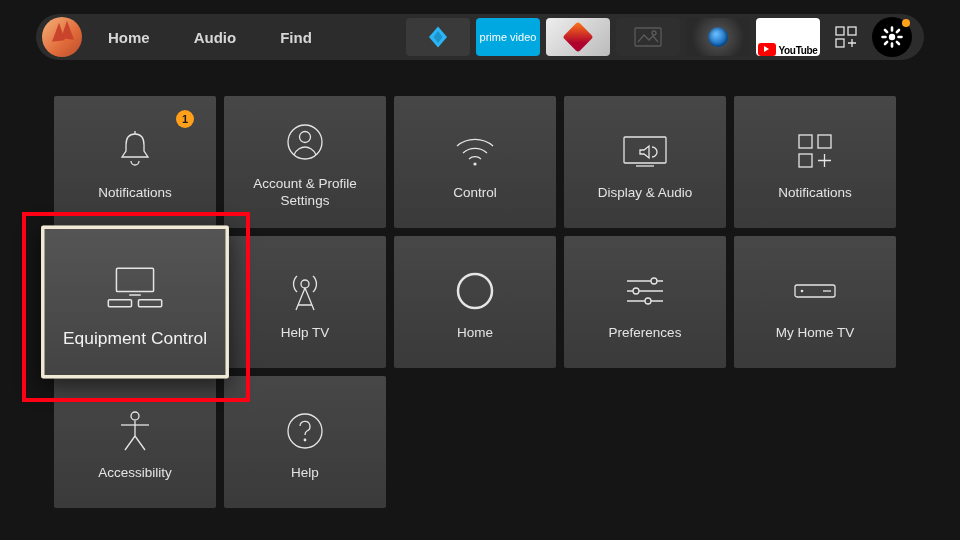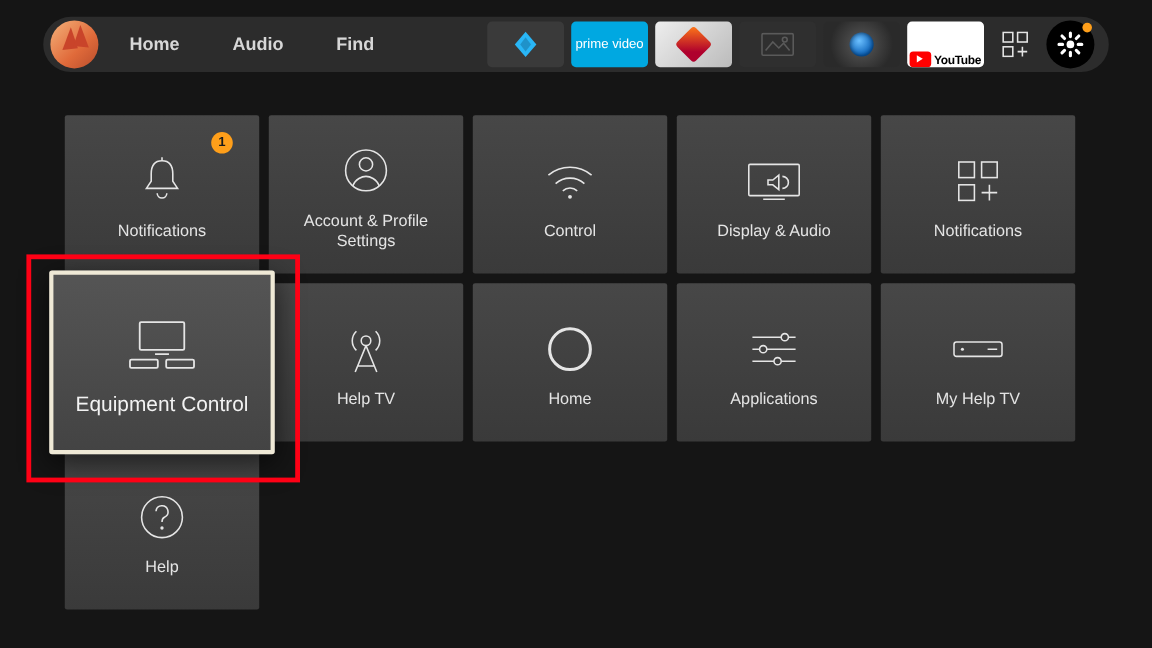--- a/index.html
+++ b/index.html
@@ -196,34 +196,45 @@
     <div class="icon-slot">
         <svg width="42" height="32" viewBox="0 0 42 32">
           <line x1="3" y1="6" x2="39" y2="6"></line>
           <circle cx="30" cy="6" r="3" fill="#3f3f3f"></circle>
           <line x1="3" y1="16" x2="39" y2="16"></line>
           <circle cx="12" cy="16" r="3" fill="#3f3f3f"></circle>
           <line x1="3" y1="26" x2="39" y2="26"></line>
           <circle cx="24" cy="26" r="3" fill="#3f3f3f"></circle>
         </svg>
       </div>
-    <div class="label">Applications</div>
+    <div class="label">Preferences</div>
   </div>
 
   <div class="tile">
     <div class="icon-slot">
         <svg width="44" height="20" viewBox="0 0 44 20">
           <rect x="2" y="4" width="40" height="12" rx="2"></rect>
           <circle cx="9" cy="10" r="1.3" fill="#e5e5e5" stroke="none"></circle>
           <line x1="30" y1="10" x2="38" y2="10"></line>
         </svg>
       </div>
-    <div class="label">My Help TV</div>
-  </div>
-
+    <div class="label">My Home TV</div>
+  </div>
+
+  <div class="tile">
+    <div class="icon-slot">
+        <svg width="38" height="42" viewBox="0 0 38 42">
+          <circle cx="19" cy="6" r="4"></circle>
+          <line x1="5" y1="15" x2="33" y2="15"></line>
+          <line x1="19" y1="11" x2="19" y2="26"></line>
+          <path d="M19 26 L9 40 M19 26 L29 40"></path>
+        </svg>
+      </div>
+    <div class="label">Accessibility</div>
+  </div>
 
   <div class="tile">
     <div class="icon-slot">
         <svg width="38" height="38" viewBox="0 0 38 38">
           <circle cx="19" cy="19" r="17"></circle>
           <path d="M14 14 a5 5 0 1 1 7 5 c-2 1-2 2-2 4"></path>
           <circle cx="19" cy="28" r="1.4" fill="#e5e5e5" stroke="none"></circle>
         </svg>
       </div>
     <div class="label">Help</div>

